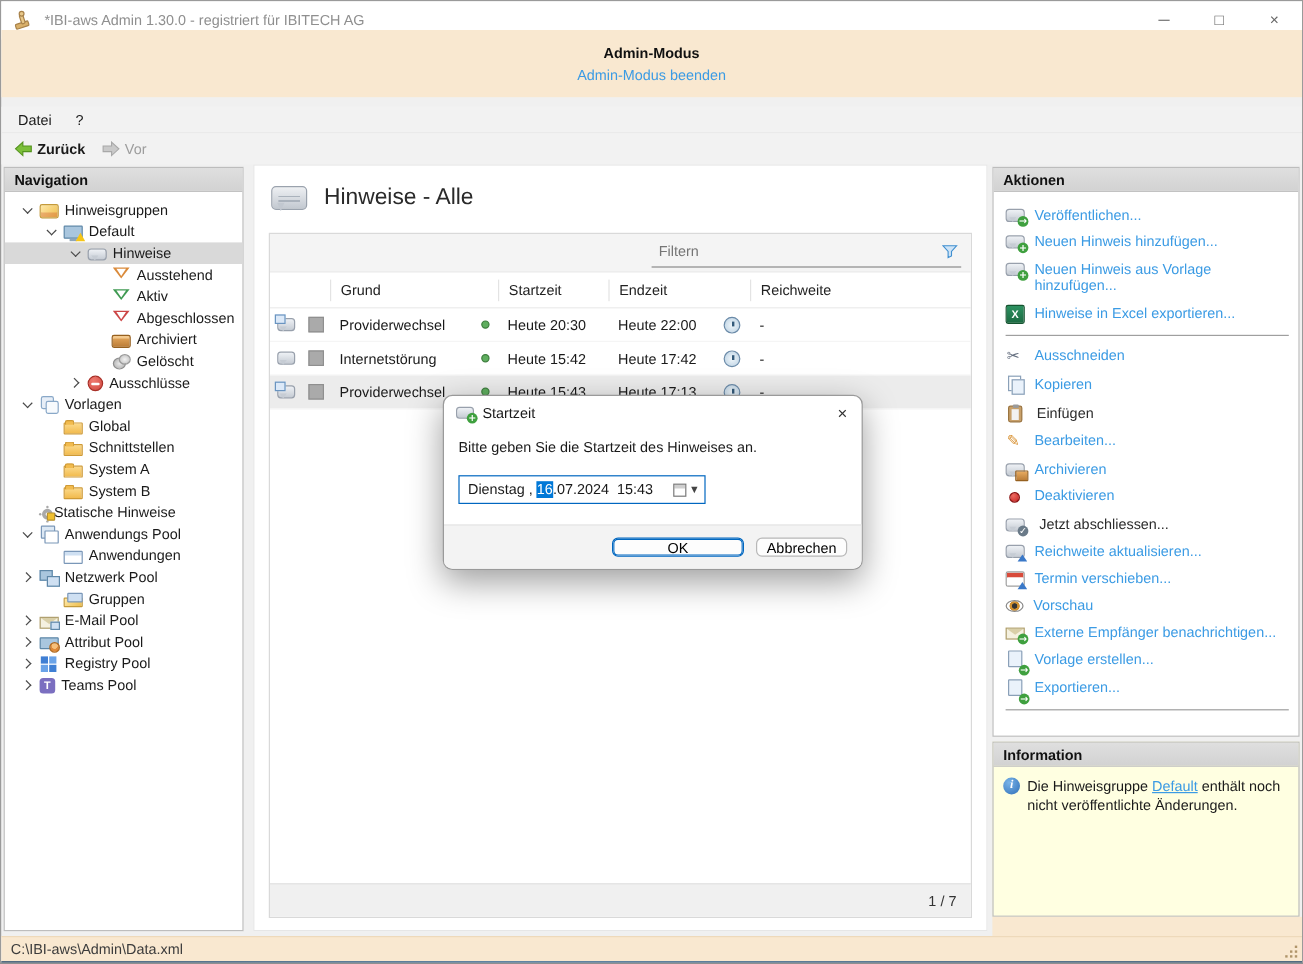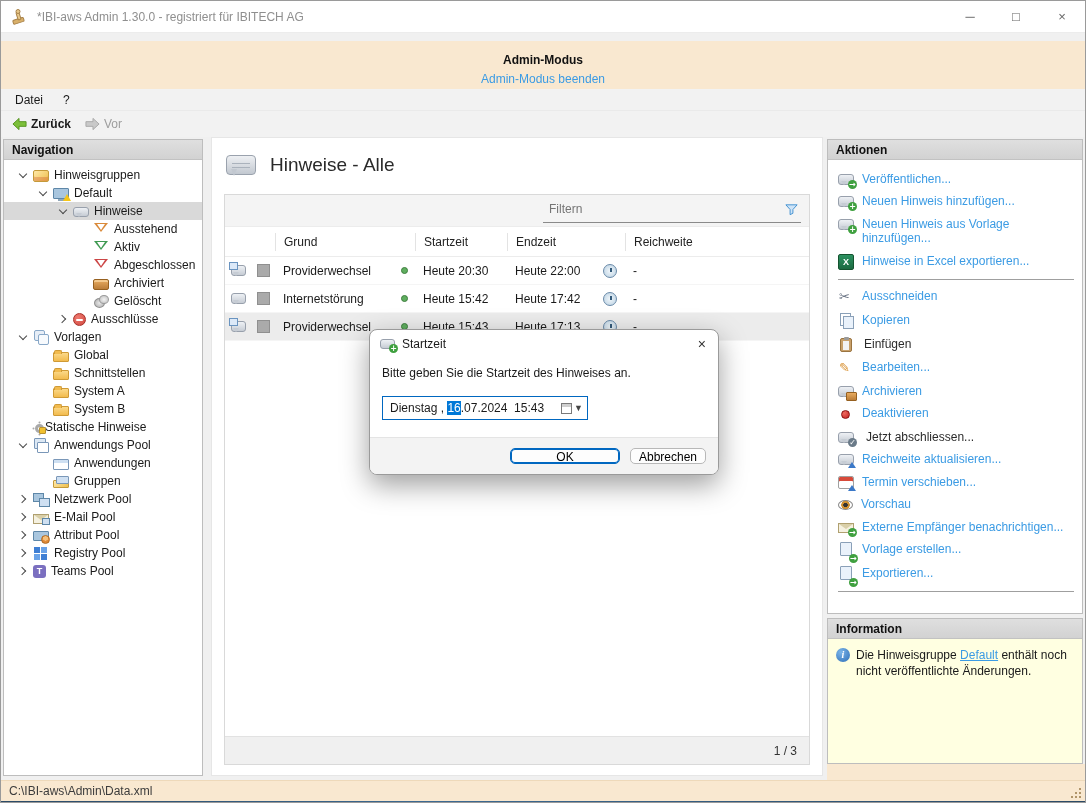--- a/index.html
+++ b/index.html
@@ -11,21 +11,21 @@
   
   .titlebar{position:absolute;left:0;top:0;width:100%;height:32px;background:#ffffff;
     display:flex;align-items:center;border-bottom:1px solid #ececec;}
   .app-icon{width:18px;height:18px;margin:0 8px 0 10px;flex:none;}
   .title-text{color:#8f8f8f;font-size:12px;}
   .win-controls{margin-left:auto;display:flex;height:100%;}
   .win-btn{width:46px;height:100%;display:flex;align-items:center;justify-content:center;
     color:#666;font-size:13px;cursor:default;}
 
   
-  .banner{position:absolute;left:0;top:40px;width:100%;height:56px;background:#f9e8d0;
+  .banner{position:absolute;left:0;top:24px;width:100%;height:56px;background:#f9e8d0;
     display:flex;flex-direction:column;align-items:center;justify-content:center;gap:5px;}
   .banner-title{font-weight:bold;font-size:12px;color:#111;}
   .banner-link{color:#3b9be4;font-size:12px;cursor:pointer;text-decoration:none;}
 
   
   .menubar{position:absolute;left:0;top:88px;width:100%;height:22px;background:#f2f2f2;
     display:flex;align-items:center;border-bottom:1px solid #eaeaea;}
   .menu-item{padding:0 10px;height:100%;display:flex;align-items:center;}
   .menu-item:first-child{padding-left:14px;}
   .toolbar{position:absolute;left:0;top:110px;width:100%;height:26px;background:#f2f2f2;
@@ -395,29 +395,29 @@
         <div class="trow" style="padding-left: 12px;">
           <span class="chev down"></span>
           <span class="ti ti-windows"></span>
           <span class="tlabel">Anwendungs Pool</span>
         </div>
         <div class="trow" style="padding-left: 32px;">
           <span class="chev none"></span>
           <span class="ti ti-window"></span>
           <span class="tlabel">Anwendungen</span>
         </div>
-        <div class="trow" style="padding-left: 32px;">
-          <span class="chev none"></span>
-          <span class="ti ti-layers"></span>
-          <span class="tlabel">Gruppen</span>
-        </div>
         <div class="trow" style="padding-left: 12px;">
           <span class="chev right"></span>
           <span class="ti ti-network"></span>
           <span class="tlabel">Netzwerk Pool</span>
+        </div>
+        <div class="trow" style="padding-left: 32px;">
+          <span class="chev none"></span>
+          <span class="ti ti-layers"></span>
+          <span class="tlabel">Gruppen</span>
         </div>
         <div class="trow" style="padding-left: 12px;">
           <span class="chev right"></span>
           <span class="ti ti-mail"></span>
           <span class="tlabel">E-Mail Pool</span>
         </div>
         <div class="trow" style="padding-left: 12px;">
           <span class="chev right"></span>
           <span class="ti ti-attribute"></span>
           <span class="tlabel">Attribut Pool</span>
@@ -509,21 +509,21 @@
             </span>
             <span class="c4">Heute 15:43</span>
             <span class="c5">Heute 17:13</span>
             <span class="c6">
               <span class="clk"></span>
             </span>
             <span class="c7">-</span>
           </div>
         </div>
       <div class="tfoot">
-        <span>1 / 3</span>
+        <span>1 / 7</span>
       </div>
     </div>
   </div>
 
   <div class="right-col">
     <div class="actions-panel">
       <div class="panel-header">Aktionen</div>
       <div class="actions-list">
           <div class="action">
             <span class="ai ai-publish"></span>

